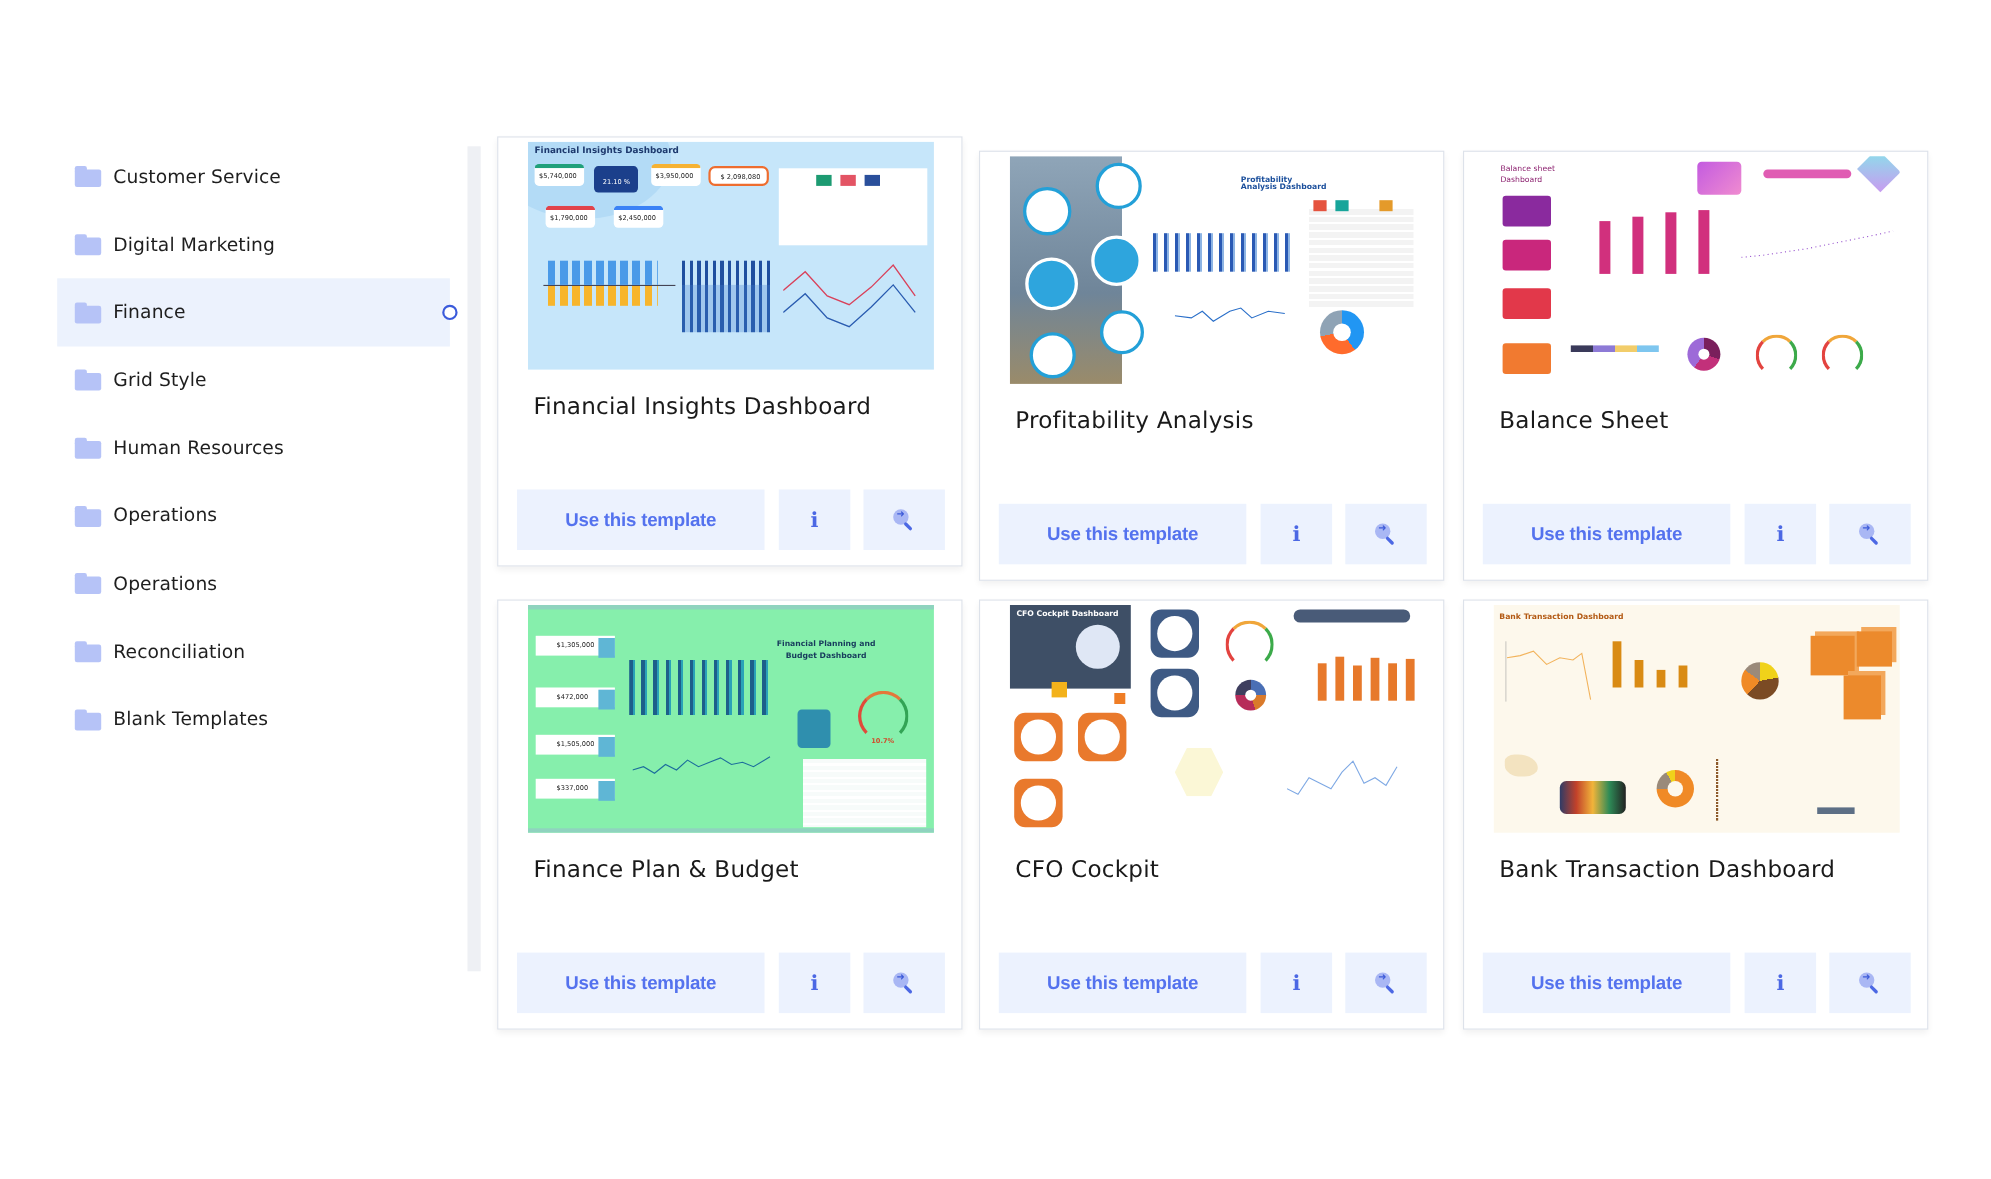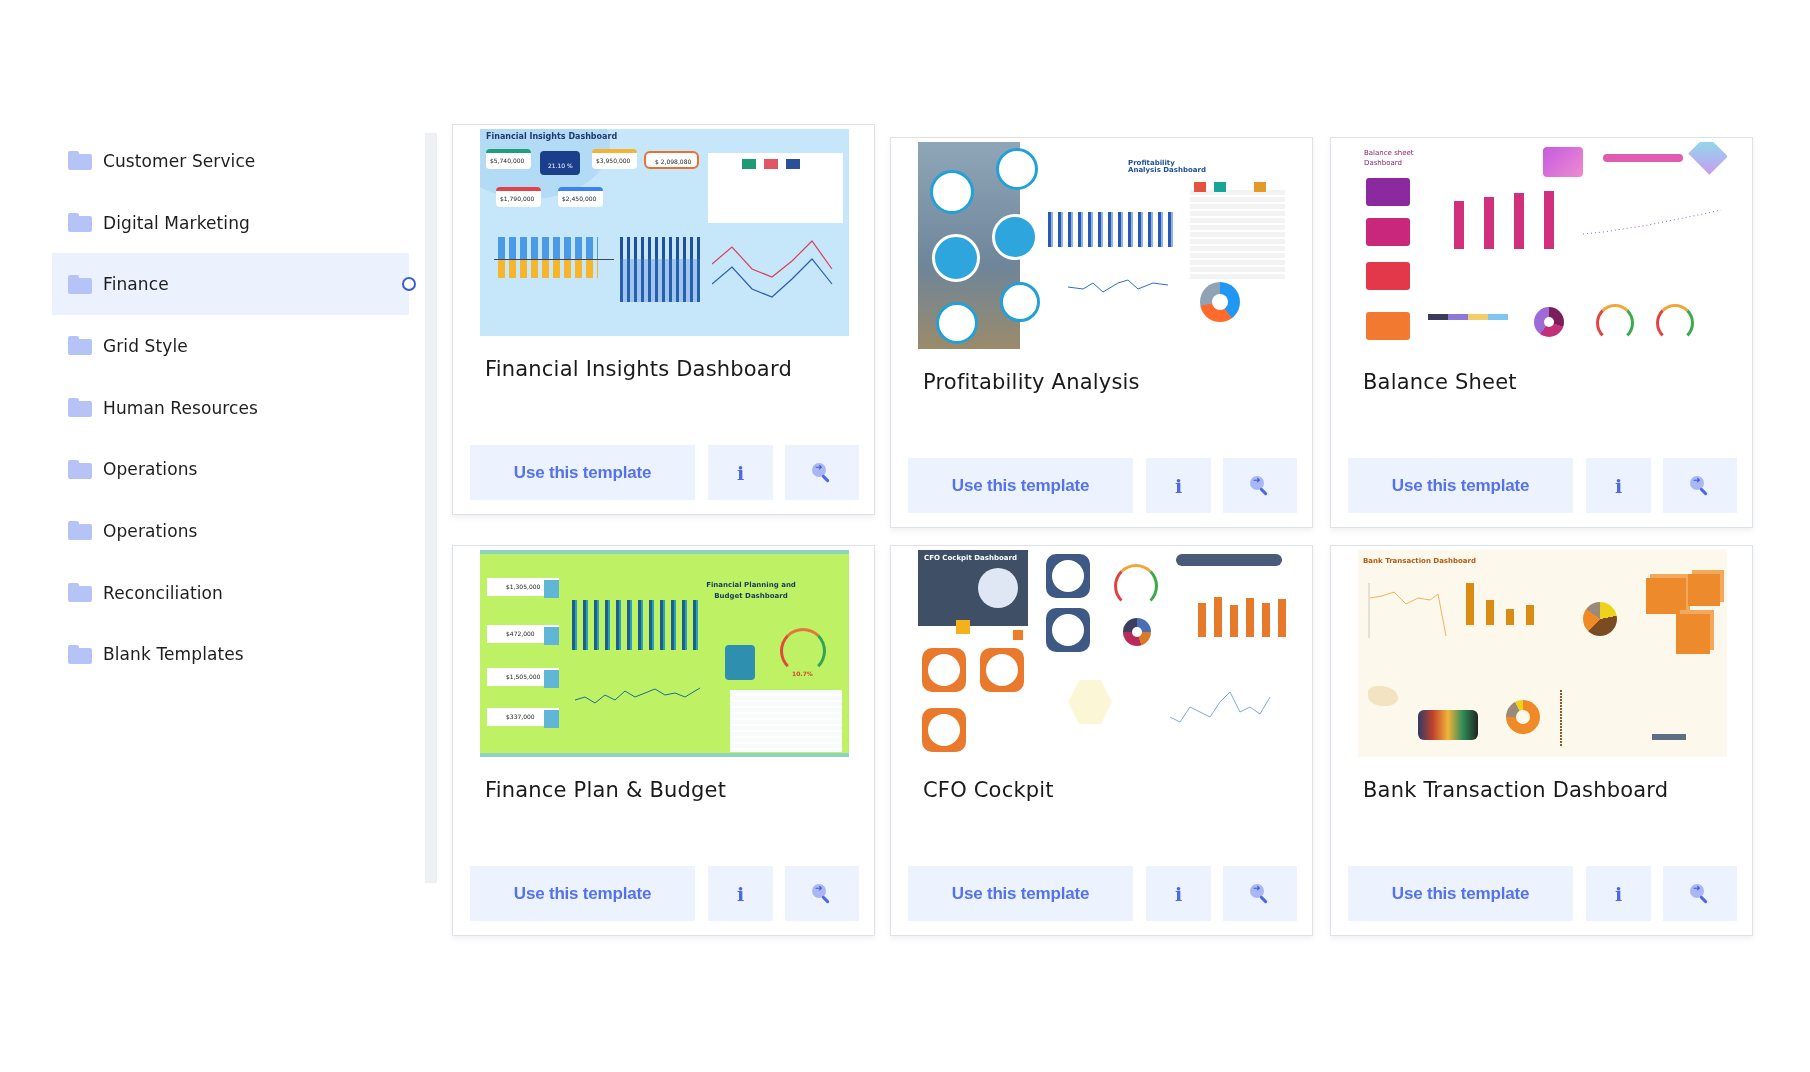--- a/index.html
+++ b/index.html
@@ -193,21 +193,21 @@
     </button>
   <button class="btn btn-prev">
       <span class="mag">
         <span class="lens"></span>
         <span class="handle"></span>
       </span>
     </button>
 </div>
 
 <div class="card" style="left:452px; top:545px;">
-  <div class="thumb" style="background:#bef264;">
+  <div class="thumb" style="background:#86efac;">
     <div class="t-abs" style="left:0;top:0;width:369px;height:4px;background:#8fd3bf;"></div>
     <div class="t-abs" style="left:0;top:203px;width:369px;height:4px;background:#8fd3bf;"></div>
     <div class="t-abs" style="left:7px;top:28px;width:72px;height:18px;background:#fff;"></div>
     <div class="t-abs tiny" style="left:26px;top:33px;">$1,305,000</div>
     <div class="t-abs" style="left:64px;top:30px;width:15px;height:18px;background:#5fb6d5;"></div>
     <div class="t-abs" style="left:7px;top:75px;width:72px;height:18px;background:#fff;"></div>
     <div class="t-abs tiny" style="left:26px;top:80px;">$472,000</div>
     <div class="t-abs" style="left:64px;top:77px;width:15px;height:18px;background:#5fb6d5;"></div>
     <div class="t-abs" style="left:7px;top:118px;width:72px;height:18px;background:#fff;"></div>
     <div class="t-abs tiny" style="left:26px;top:123px;">$1,505,000</div>

